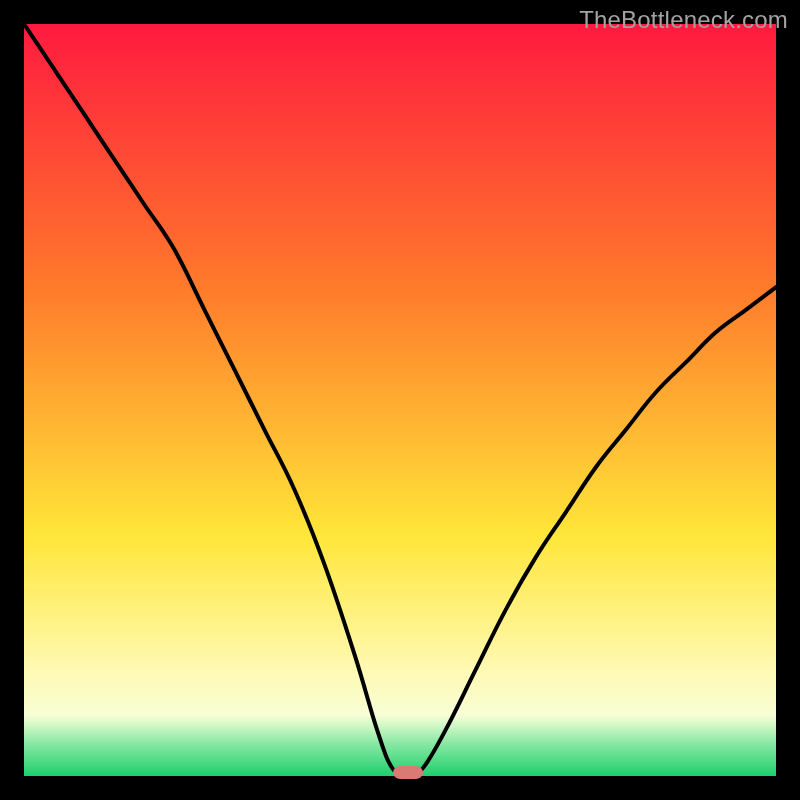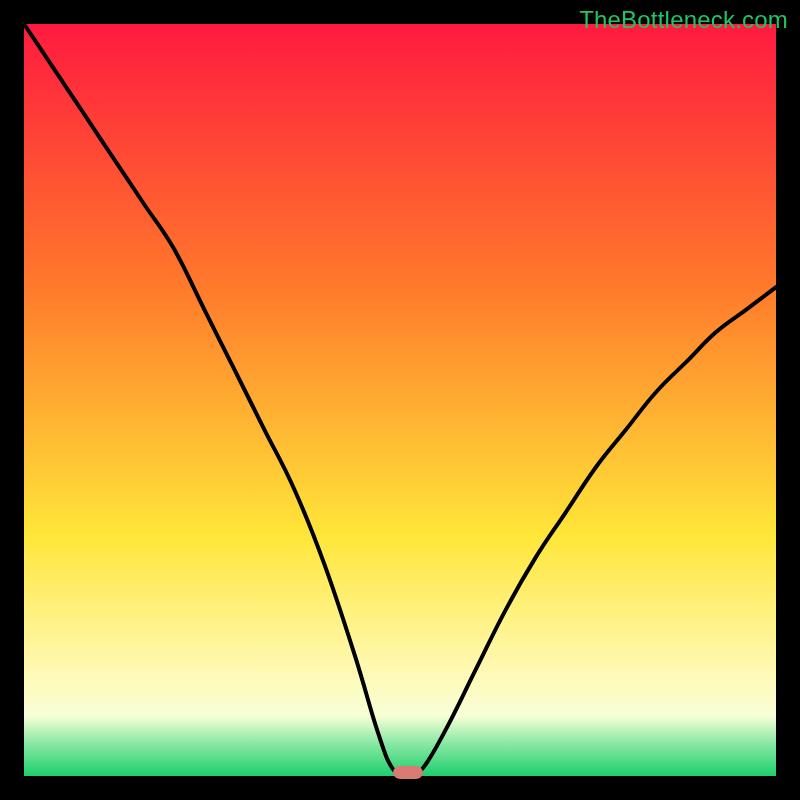--- a/index.html
+++ b/index.html
@@ -30,21 +30,21 @@
     width: 100%;
     height: 100%;
   }
   .watermark {
     position: absolute;
     top: 6px;
     right: 12px;
     font-family: Arial, Helvetica, sans-serif;
     font-size: 24px;
     font-weight: 500;
-    color: #22c55e;
+    color: #a3a3a3;
     letter-spacing: 0.2px;
   }
   svg.curve {
     position: absolute;
     left: 0;
     top: 0;
     width: 100%;
     height: 100%;
   }
   .bottom-oval {

